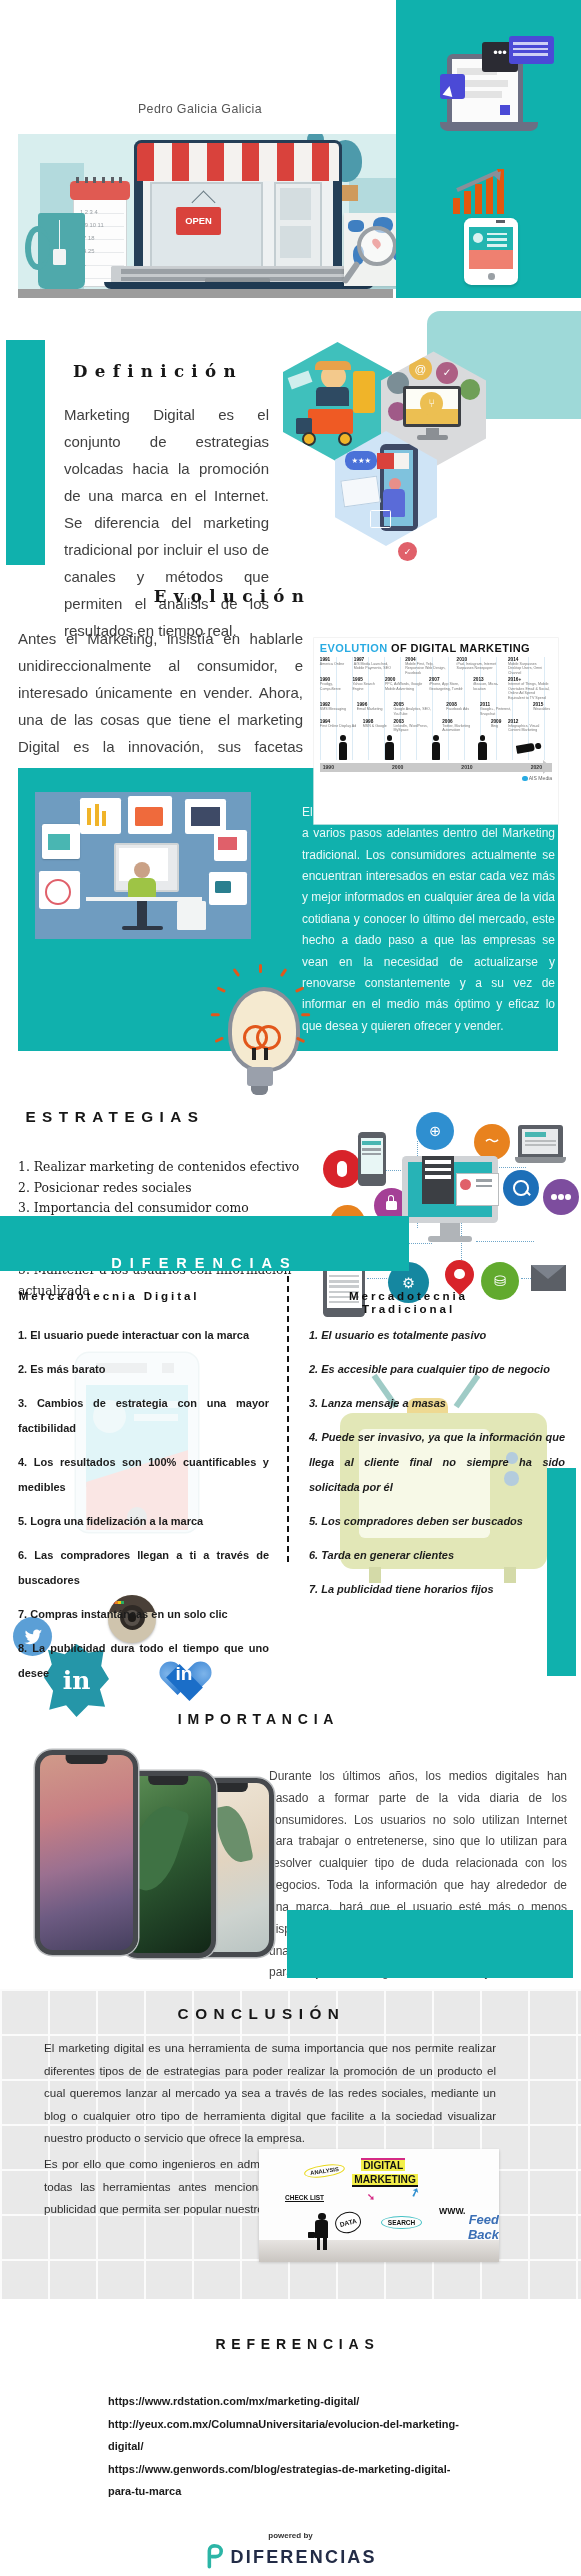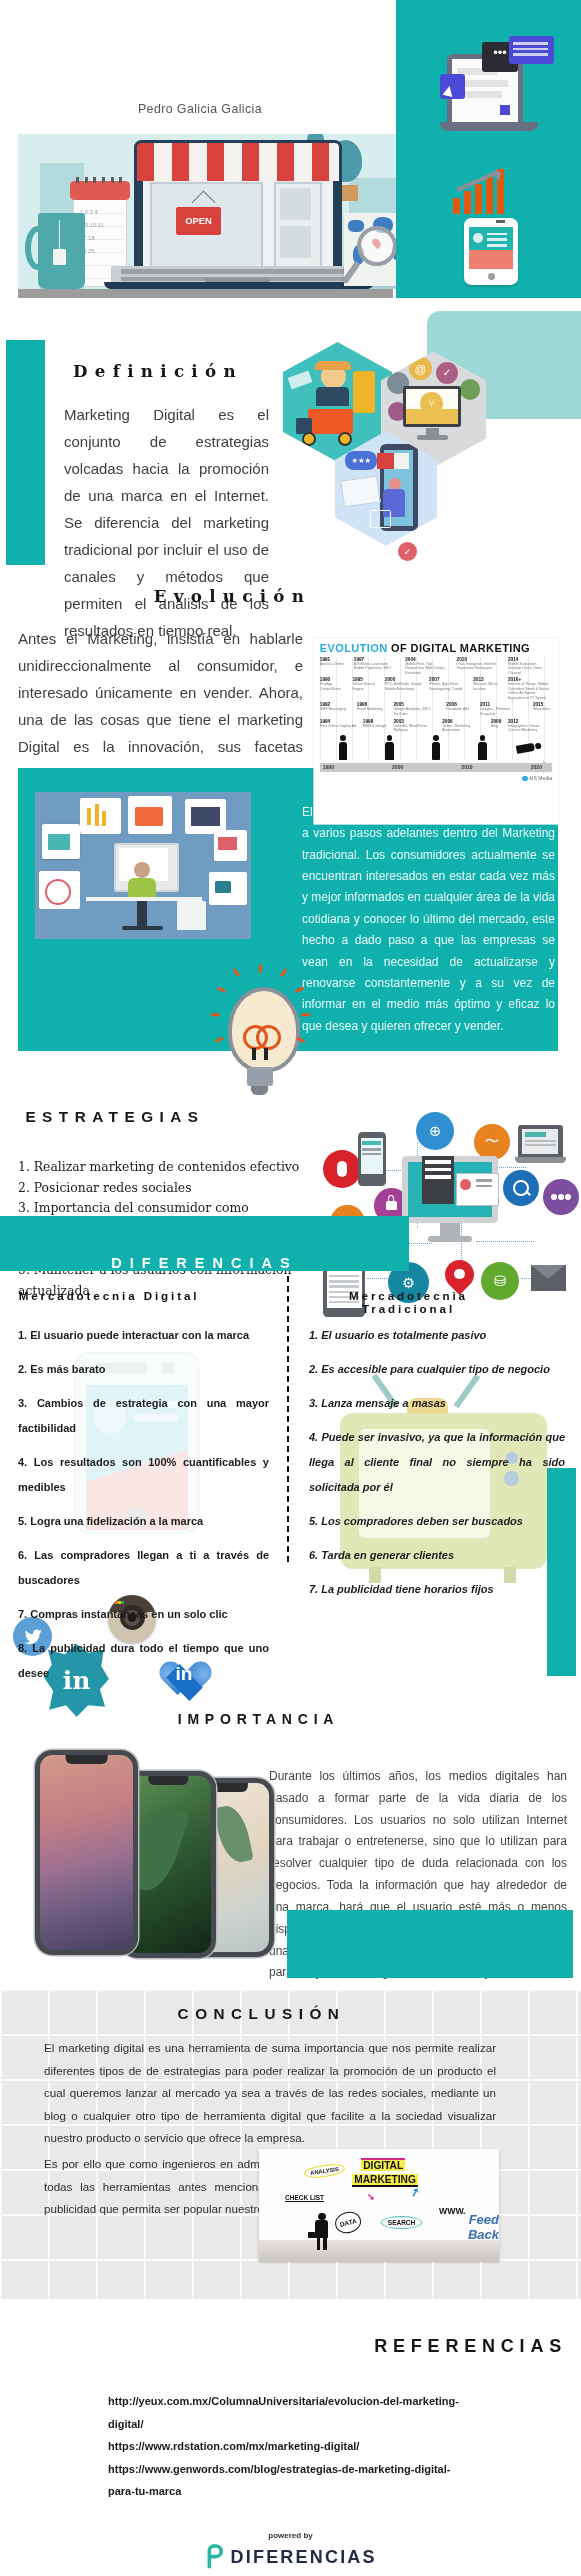--- a/index.html
+++ b/index.html
@@ -574,24 +574,24 @@
     <span class="doodle" style="left:108px;top:42px;font-size:9.4px;color:#d42a85;">➘</span>
     <div class="abs" style="left:52px;top:64px;width:22px;height:38px;">
       <div class="abs" style="left:7.3px;top:0;width:7.3px;height:7.3px;background:#111;border-radius:50%;"></div>
       <div class="abs" style="left:4.4px;top:7.3px;width:13px;height:17.4px;background:#111;border-radius:2.9px 2.9px 0 0;"></div>
       <div class="abs" style="left:5.8px;top:25px;width:3.6px;height:11.6px;background:#111;"></div>
       <div class="abs" style="left:12.4px;top:25px;width:3.6px;height:11.6px;background:#111;"></div>
       <div class="abs" style="left:-2.9px;top:19px;width:7.3px;height:5.8px;background:#111;border-radius:0.7px;"></div>
     </div>
   </div>
 
-  <div class="abs sec-sans" style="left:0;top:2336px;width:567px;text-align:right;font-size:18px;letter-spacing:5.8px;">REFERENCIAS</div>
+  <div class="abs sec-sans" style="left:0;top:2336px;width:567px;text-align:center;font-size:14px;letter-spacing:5.8px;padding-left:14px;">REFERENCIAS</div>
   <div class="abs" style="left:108px;top:2390px;width:363px;">
+      <div class="ref-link">https://www.rdstation.com/mx/marketing-digital/</div>
       <div class="ref-link">http://yeux.com.mx/ColumnaUniversitaria/evolucion-del-marketing-digital/</div>
-      <div class="ref-link">https://www.rdstation.com/mx/marketing-digital/</div>
       <div class="ref-link">https://www.genwords.com/blog/estrategias-de-marketing-digital-para-tu-marca</div>
     </div>
 
   <div class="abs" style="left:0;top:2531px;width:581px;text-align:center;font-size:8px;font-weight:bold;color:#333;">powered by</div>
   <div class="abs" style="left:0;top:2543px;width:581px;display:flex;align-items:center;justify-content:center;gap:7.3px;">
     <span style="display:inline-block;">
       <svg width="19" height="26" viewBox="0 0 32 42">
           <path d="M9 39V12a8 8 0 0 1 8-8h3a9 9 0 0 1 0 18h-7" fill="none" stroke="#2cb5a6" stroke-width="6" stroke-linecap="round" stroke-linejoin="round"></path>
         </svg>
     </span>

